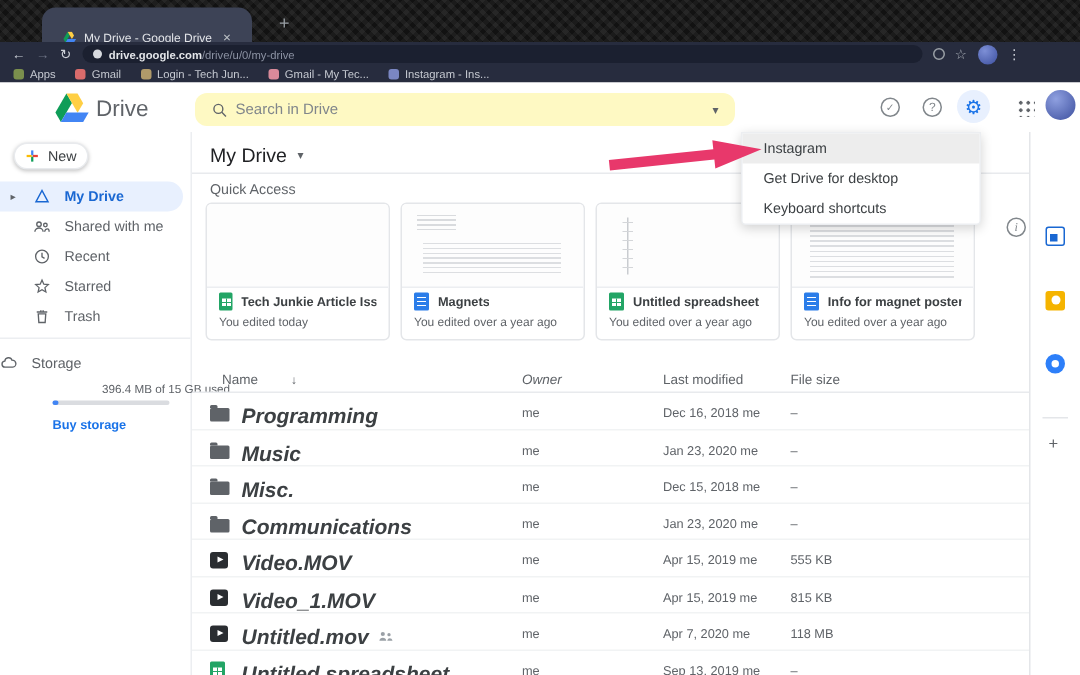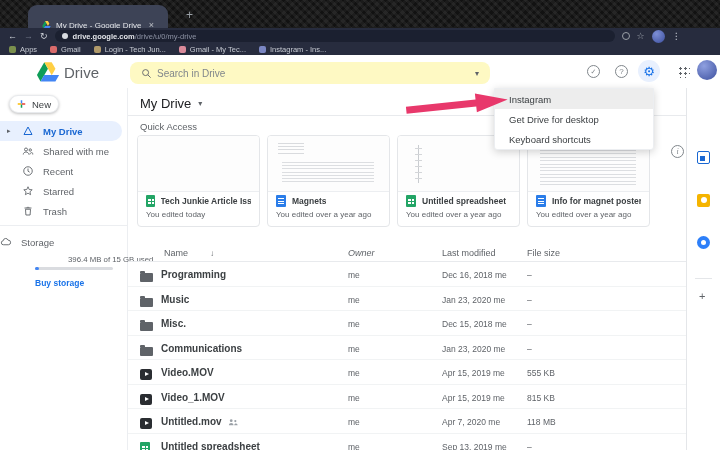--- a/index.html
+++ b/index.html
@@ -109,28 +109,28 @@
     background:repeating-linear-gradient(#d4d6d9 0 1px, transparent 1px 6px); }
   .thumb-3::before { content:''; position:absolute; left:30px; top:6px; width:60px; height:4px;
     background:repeating-linear-gradient(#d2d4d7 0 1px, transparent 1px 4px); }
   .thumb-3::after { content:''; position:absolute; left:12px; top:14px; width:96px; height:36px;
     background:repeating-linear-gradient(#dcdee1 0 1px, transparent 1px 3.4px); }
 
   
   .table { position:absolute; left:128px; top:190px; width:558px; }
   .thead { position:relative; height:17px; font-size:9px; color:#5f6368; border-bottom:1px solid #e8eaed; }
   .th { position:absolute; top:3px; }
-  .th-name { left:16px; display:flex; gap:22px; align-items:center;padding-left:20px; }
+  .th-name { left:0; display:flex; gap:22px; align-items:center;padding-left:20px; }
   .sort-ic { font-size:8px; }
   .th-owner { left:220px;font-style:italic; } .th-mod { left:314px; } .th-size { left:399px; }
   .tbody { position:relative; }
   .trow { position:relative; height:24.5px; border-bottom:1px solid #f1f3f4; }
   .cell-icon { position:absolute; left:12px; top:6px; }
   .name-wrap { position:absolute; left:33px; top:7px; display:flex; align-items:center; gap:6px; }
-  .row-name { font-size:10px; color:#3c4043; font-weight:bold; }
+  .row-name { font-size:14px; color:#3c4043; font-weight:bold;font-style:italic; }
   .row-owner { position:absolute; left:220px; top:8px; font-size:8.5px; color:#5f6368; }
   .row-mod { position:absolute; left:314px; top:8px; font-size:8.5px; color:#5f6368; }
   .row-size { position:absolute; left:399px; top:8px; font-size:8.5px; color:#5f6368; }
 
   
   .ficon { position:relative; display:inline-block; }
   .icon-folder { width:13px; height:9px; background:#5f6368; border-radius:1px; margin-top:3px; }
   .icon-folder::before { content:''; position:absolute; top:-2px; left:0; width:5px; height:2px;
     background:#5f6368; border-radius:1px 1px 0 0; }
   .icon-video { width:12px; height:11px; background:#2a2d31; border-radius:2px; }

